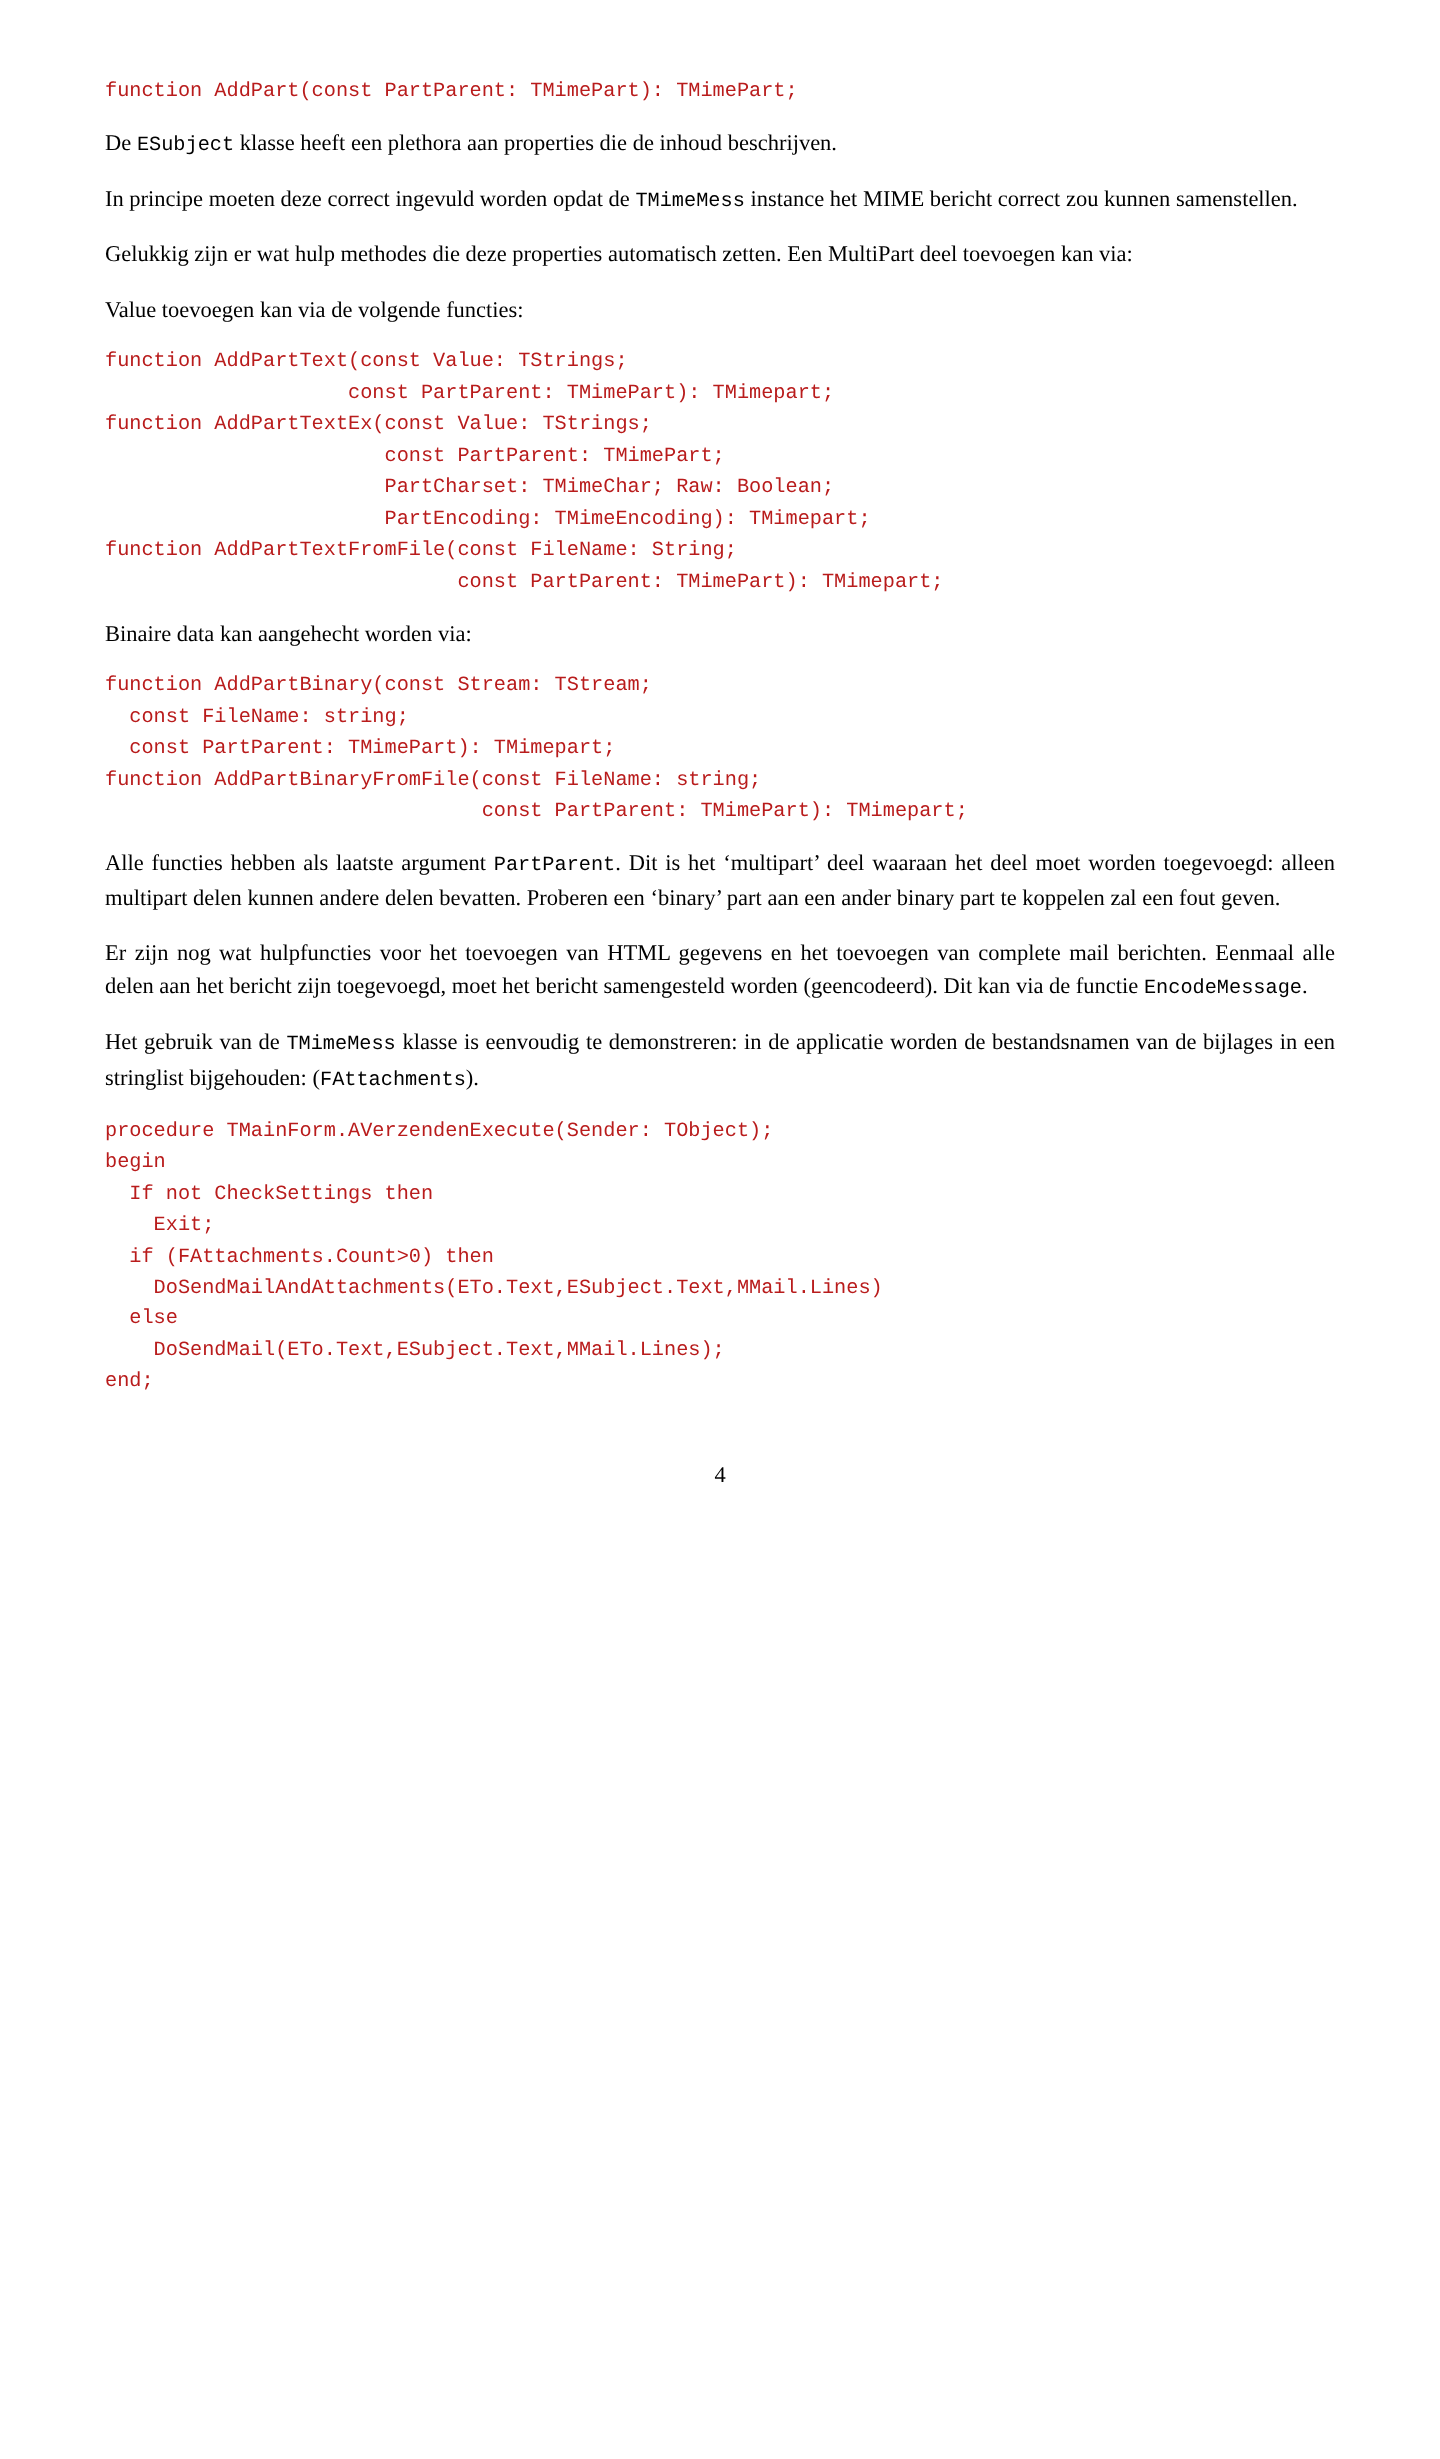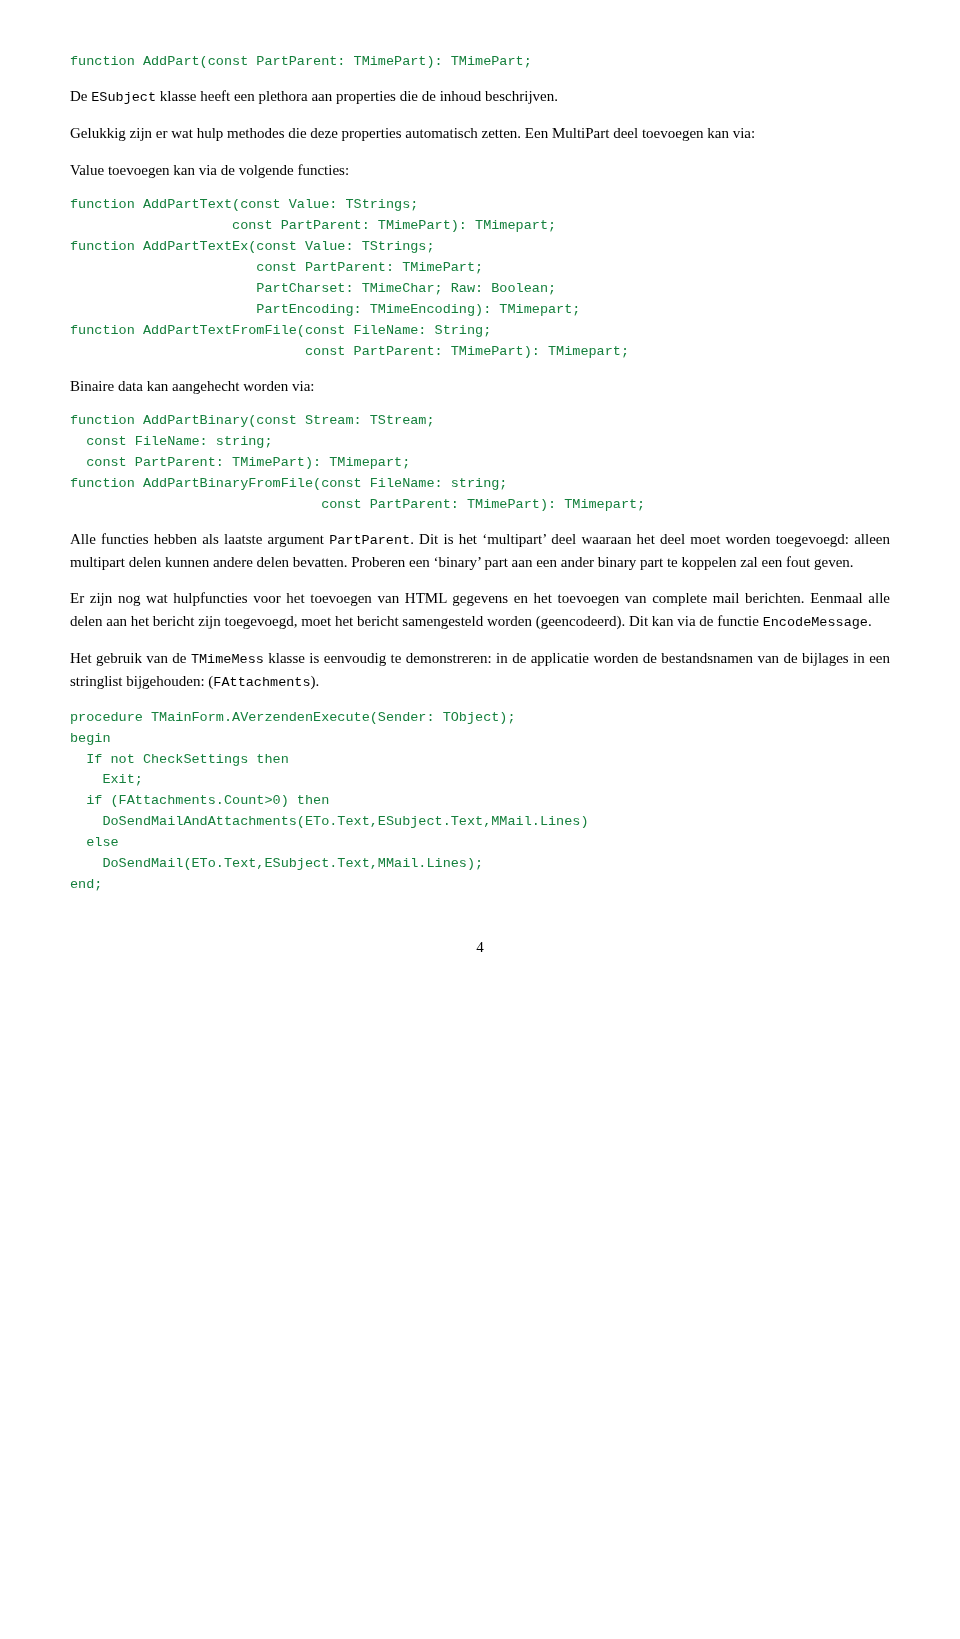--- a/index.html
+++ b/index.html
@@ -27,21 +27,21 @@
       margin-bottom: 14px;
       text-align: justify;
     }
 
     .code-block {
       font-family: 'Courier New', Courier, monospace;
       font-size: 13.5px;
       line-height: 1.55;
       margin: 12px 0 12px 0;
       white-space: pre;
-      color: #15803d;
+      color: #b91c1c;
     }
 
     .inline-code {
       font-family: 'Courier New', Courier, monospace;
       font-size: 13.5px;
     }
 
     .page-number {
       text-align: center;
       margin-top: 40px;
@@ -52,20 +52,23 @@
 <body>
 
 <div class="page-content">
 
   <div class="code-block"><span class="inline-code">function AddPart(const PartParent: TMimePart): TMimePart;</span></div>
 
   <p>
     De <span class="inline-code">ESubject</span> klasse heeft een plethora aan properties die de inhoud beschrijven.
   </p>
 
+  <p>
+    In principe moeten deze correct ingevuld worden opdat de <span class="inline-code">TMimeMess</span> instance het MIME bericht correct zou kunnen samenstellen.
+  </p>
 
   <p>
     Gelukkig zijn er wat hulp methodes die deze properties automatisch zetten. Een MultiPart deel toevoegen kan via:
   </p>
 
 
   <p>
     Value toevoegen kan via de volgende functies:
   </p>
 

